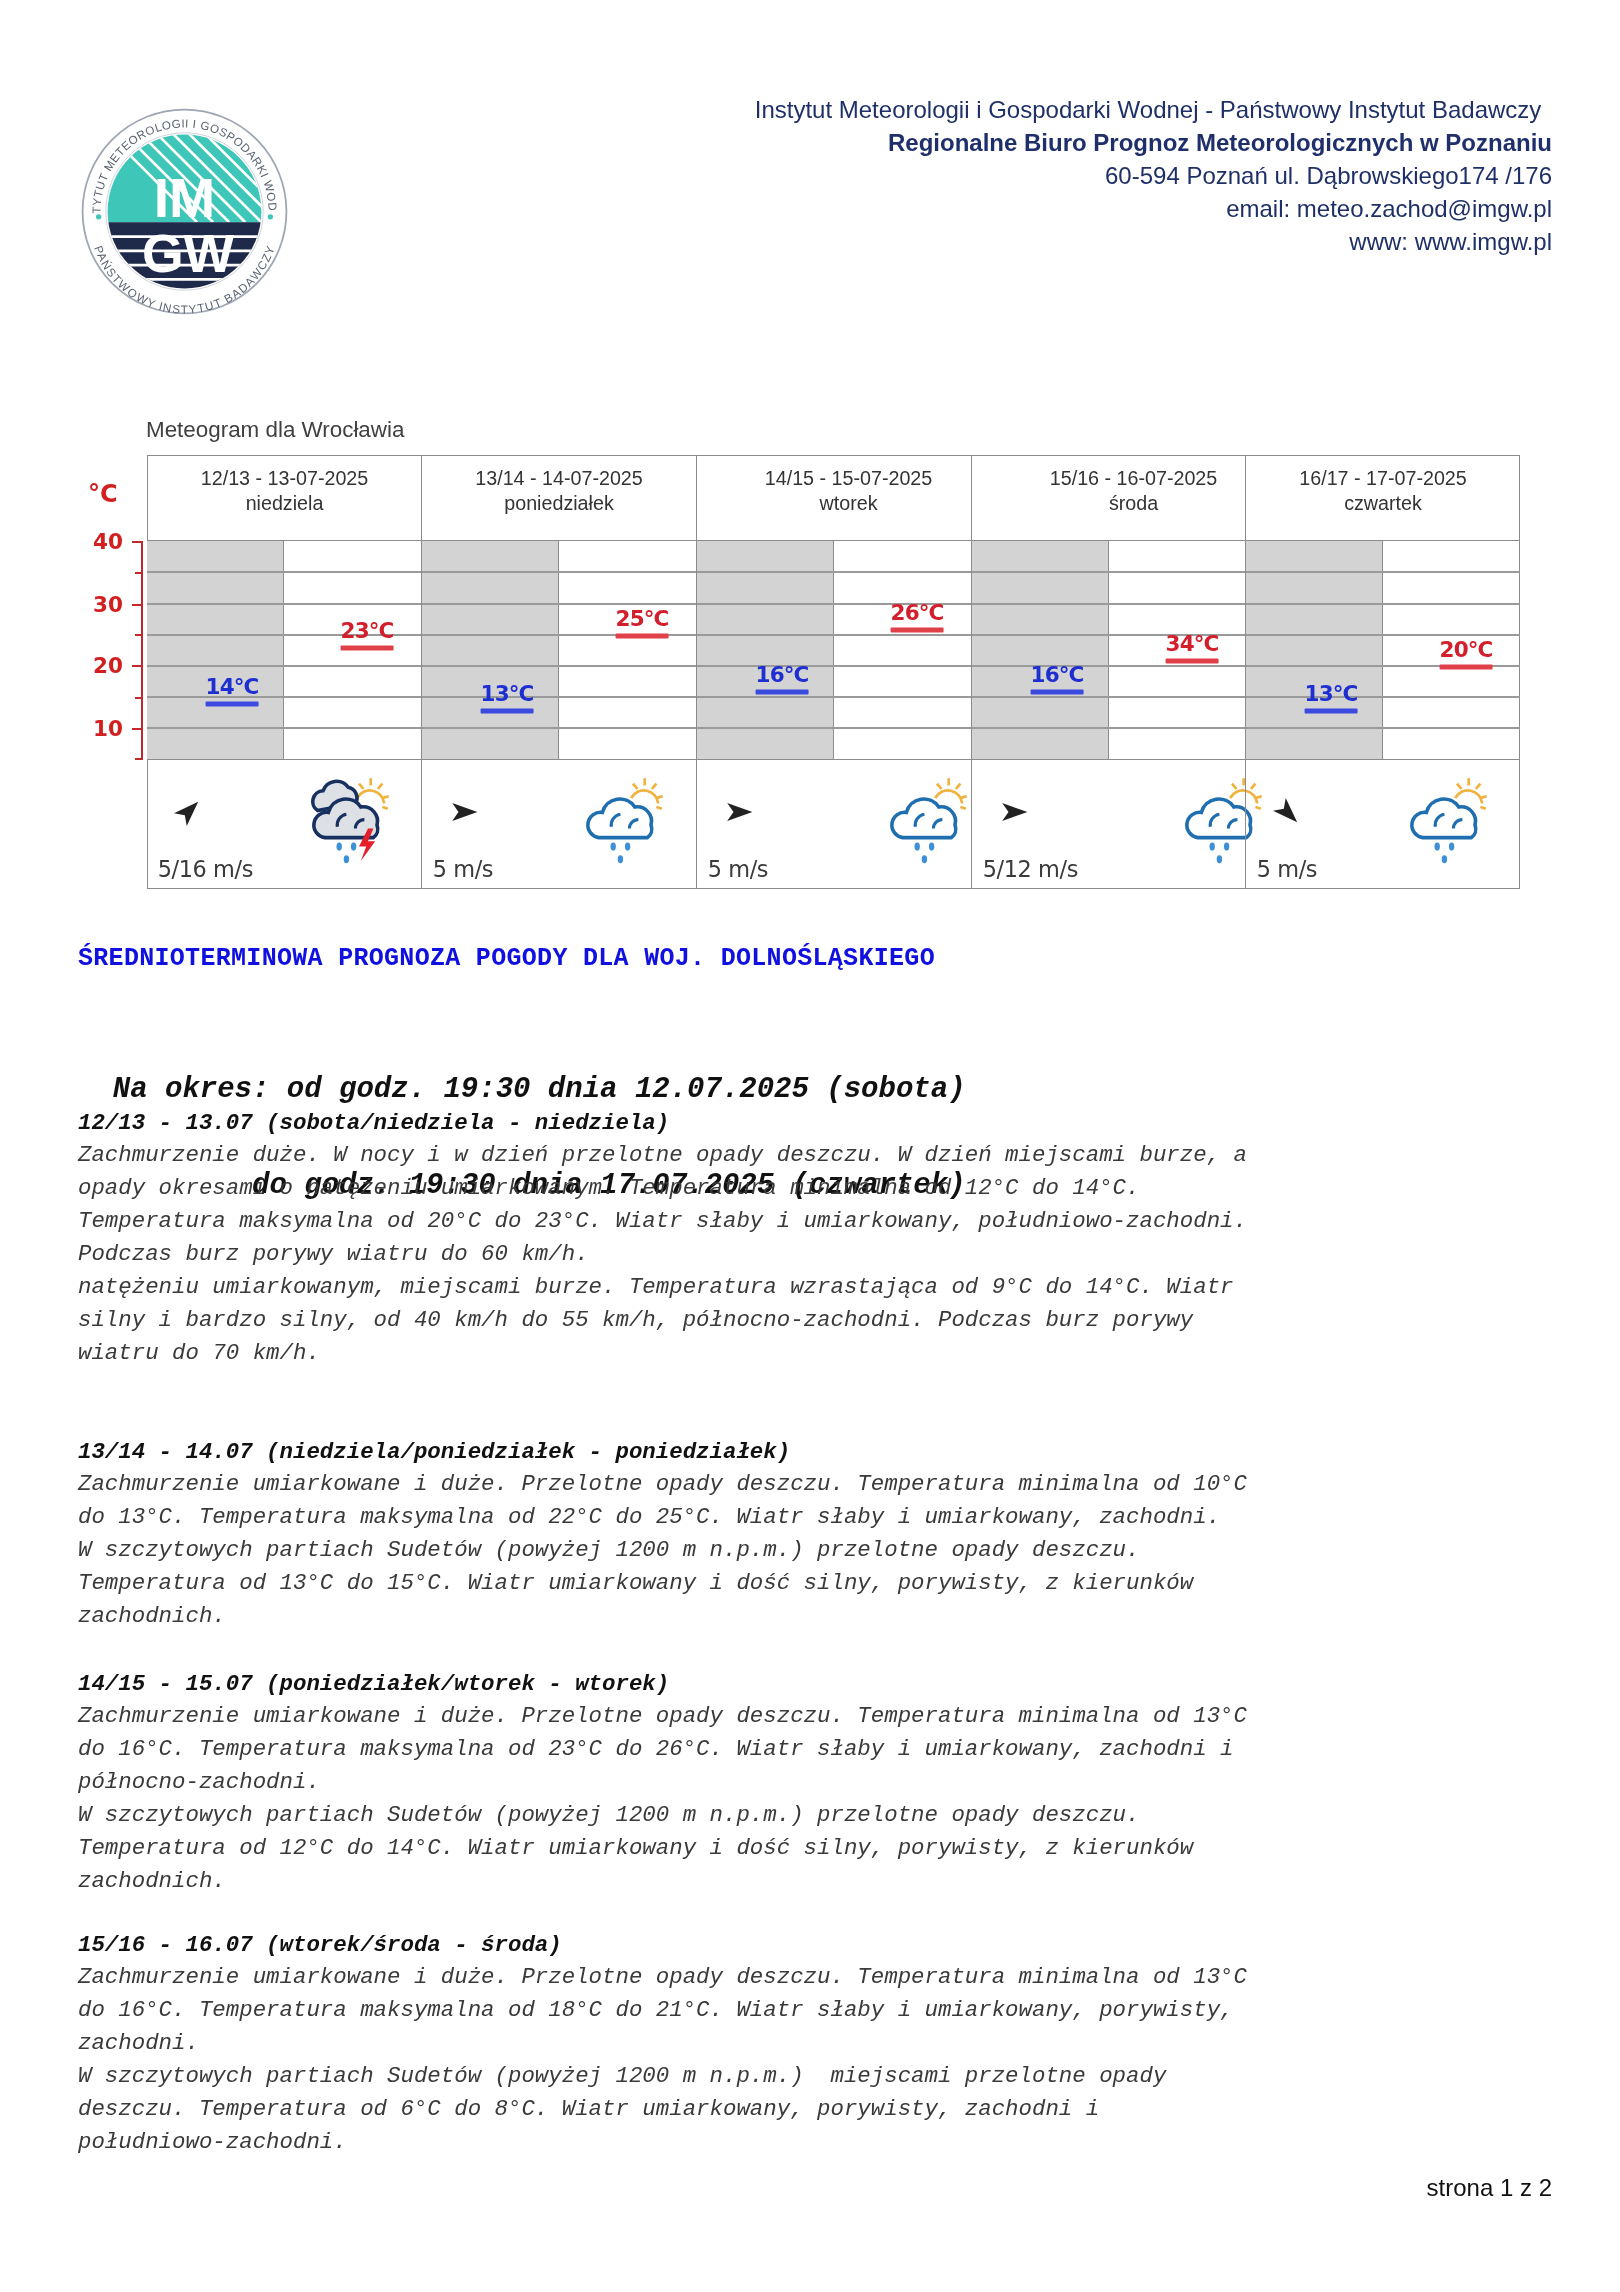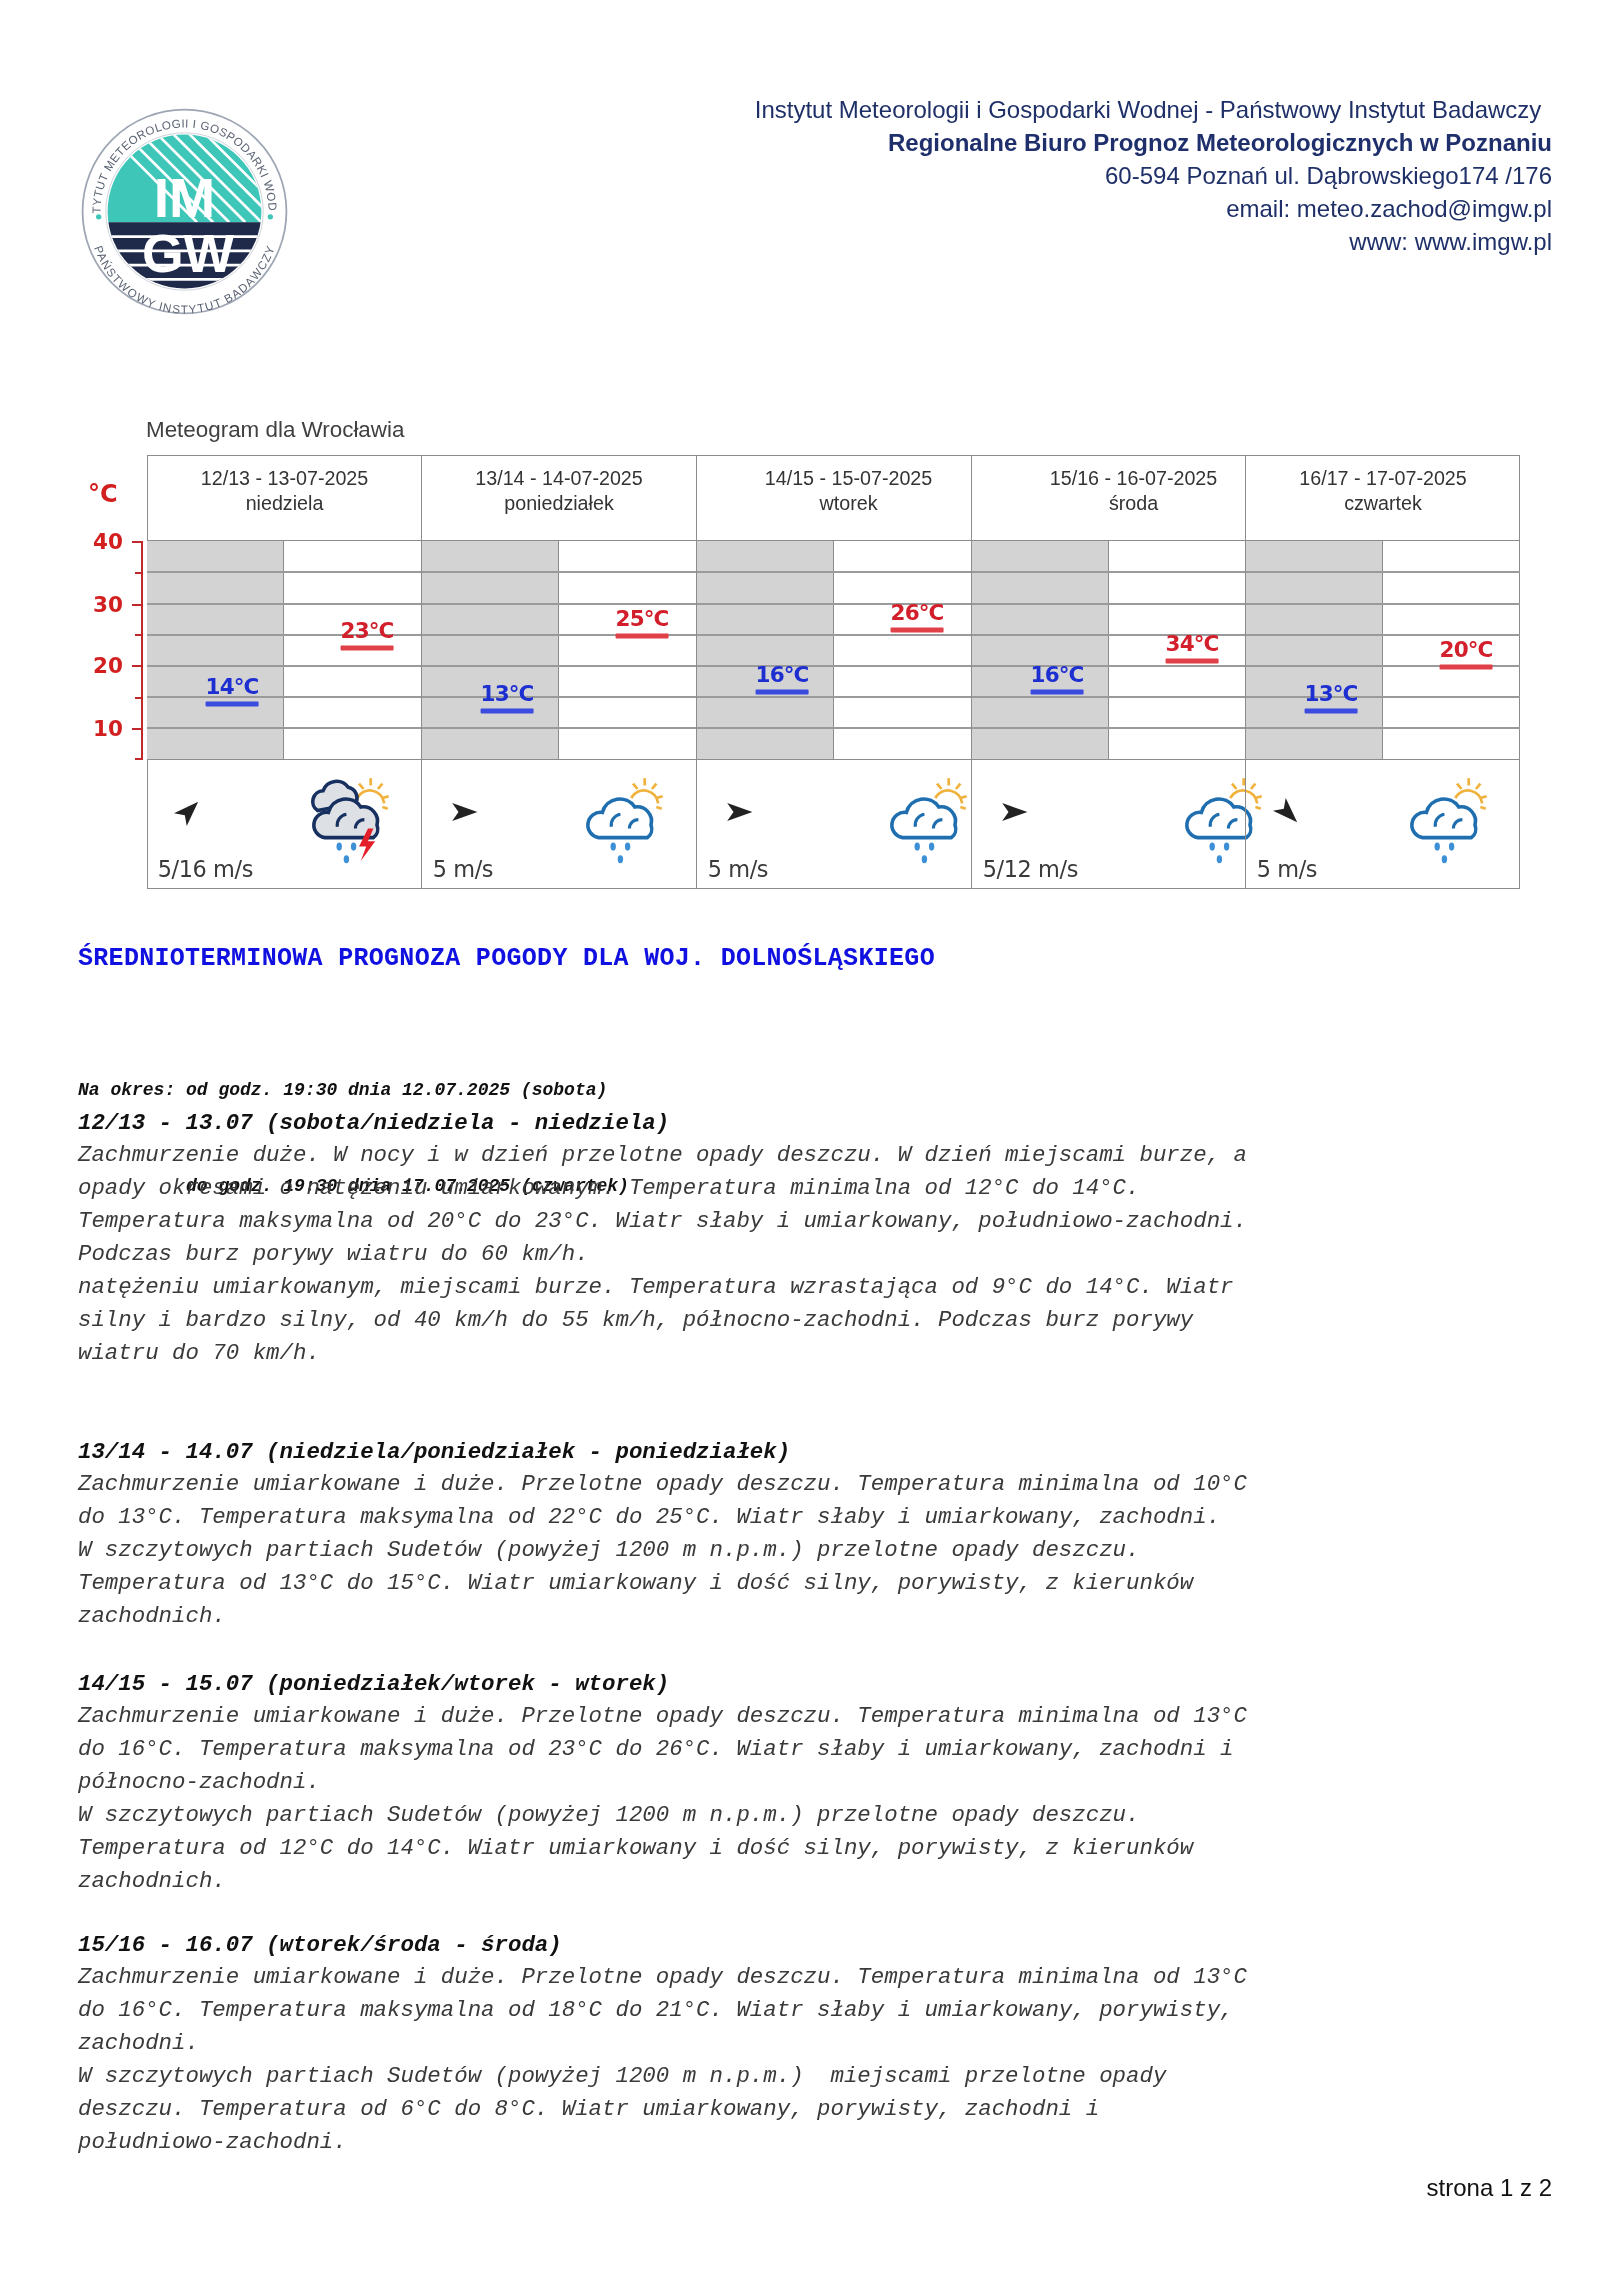--- a/index.html
+++ b/index.html
@@ -77,21 +77,21 @@
 
   
   .fc-title {
     position: absolute; left: 78px; top: 944px;
     font-family: "Liberation Mono", monospace; font-weight: bold; font-size: 25px; color: #1010e0;
     letter-spacing: 0.3px;
   }
   .period {
     position: absolute; left: 78px; top: 1010px;
     font-family: "Liberation Mono", monospace; font-style: italic; font-weight: bold;
-    font-size: 18px; line-height: 32px; color: #111; white-space: pre;
+    font-size: 29px; line-height: 32px; color: #111; white-space: pre; text-align: right;
   }
   .section { position: absolute; left: 78px; width: 1469px; font-family: "Liberation Mono", monospace; }
   .section .sec-heading {
     font-style: italic; font-weight: bold; font-size: 22.4px; line-height: 32px; color: #111;
   }
   .section .sec-line {
     font-style: italic; font-size: 22.4px; line-height: 33px; color: #3a3a3a; white-space: pre;
   }
 
   .page-num {

